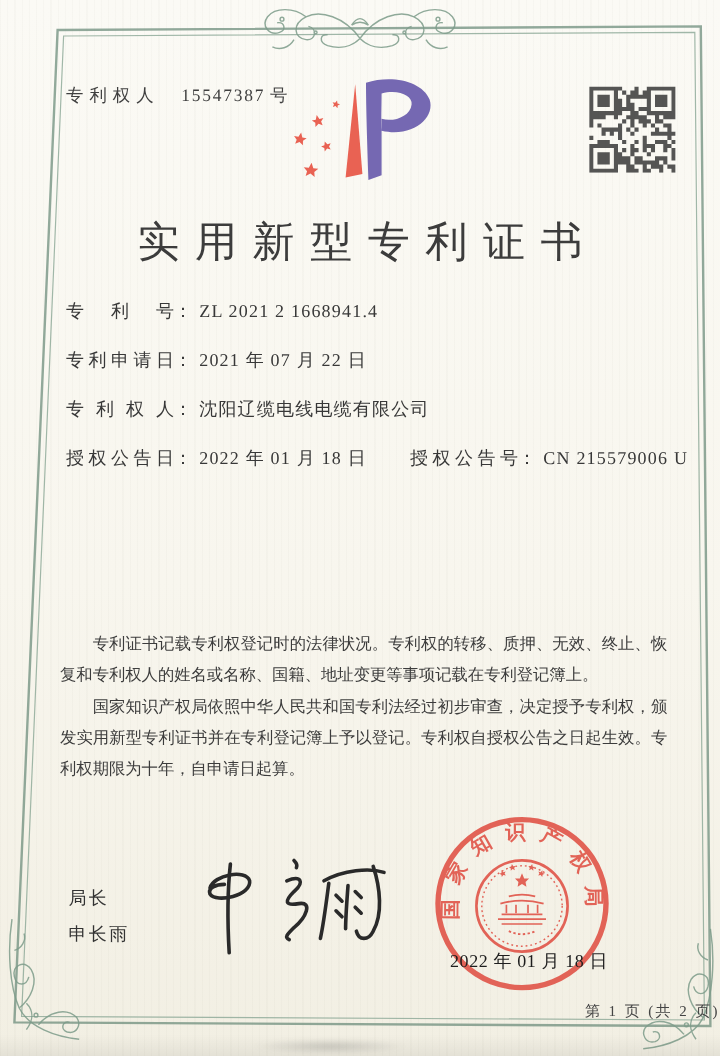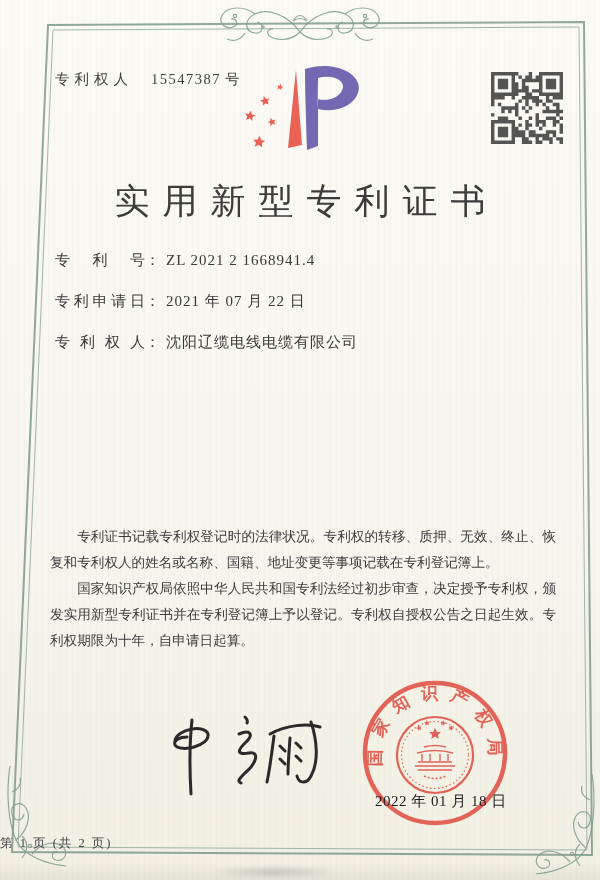--- a/index.html
+++ b/index.html
@@ -33,21 +33,21 @@
   #paras{left:50px; top:524px; width:506px; font-size:13.6px; line-height:26px;
          text-align:justify; color:#3c3c3c;}
   #paras p{margin:0; text-indent:2em;}
   
   #signer{left:57px; top:734px; font-size:15px; letter-spacing:2px; color:#333; line-height:30px;}
   #signature{left:160px; top:710px;}
   
   #seal{left:360px; top:678px; opacity:.88;}
   #seal-date{left:375px; top:792px; font-size:15px; color:#1e1e1e; letter-spacing:.5px; z-index:6;}
   
-  #footer{left:0; top:835px; width:100%; text-align:left; font-size:12.5px;
+  #footer{left:0; top:835px; width:100%; text-align:right; font-size:12.5px;
           letter-spacing:2px; color:#444;}
   #frame,#orn-top,#orn-bl,#orn-br{pointer-events:none;}
   #ghost{left:210px; top:866px; width:130px; height:12px; border-radius:50%;
          background:radial-gradient(ellipse at center, rgba(60,60,60,0.22), rgba(60,60,60,0) 70%);
          filter:blur(2px);}
   #paper-edge{left:0; top:862px; width:600px; height:18px;
          background:linear-gradient(180deg, rgba(0,0,0,0) 0%, rgba(0,0,0,0.06) 100%);}
 </style>
 </head>
 <body>
@@ -126,27 +126,34 @@
   <div id="fields" class="abs">
     <div class="frow">
       <span class="flabel">专利号</span><span class="fcolon">：</span><span class="fvalue">ZL 2021 2 1668941.4</span>
     </div>
     <div class="frow">
       <span class="flabel">专利申请日</span><span class="fcolon">：</span><span class="fvalue">2021 年 07 月 22 日</span>
     </div>
     <div class="frow">
       <span class="flabel">专利权人</span><span class="fcolon">：</span><span class="fvalue">沈阳辽缆电线电缆有限公司</span>
     </div>
+    <div class="frow">
+      <span class="flabel">授权公告日</span><span class="fcolon">：</span><span class="fvalue">2022 年 01 月 18 日</span><span class="fgroup2"></span><span class="flabel">授权公告号</span><span class="fcolon">：</span><span class="fvalue">CN 215579006 U</span>
+    </div>
   </div>
 
   <div id="paras" class="abs">
     <p>专利证书记载专利权登记时的法律状况。专利权的转移、质押、无效、终止、恢复和专利权人的姓名或名称、国籍、地址变更等事项记载在专利登记簿上。</p>
     <p>国家知识产权局依照中华人民共和国专利法经过初步审查，决定授予专利权，颁发实用新型专利证书并在专利登记簿上予以登记。专利权自授权公告之日起生效。专利权期限为十年，自申请日起算。</p>
   </div>
 
+  <div id="signer" class="abs">
+    <div>局长</div>
+    <div>申长雨</div>
+  </div>
 
   <svg id="signature" class="abs" width="175" height="95" viewBox="0 0 175 95">
     <g fill="none" stroke="#2a2a2a" stroke-width="3" stroke-linecap="round" stroke-linejoin="round">
       <path d="M32,10 C30,28 29,50 31,84"></path>
       <path d="M15,30 C18,19 45,14 48,24 C50,36 20,43 15,35 C13,30 20,27 27,27"></path>
       <path d="M85,7 C87,9 88,11 87,13"></path>
       <path d="M79,24 C91,19 94,25 85,33 C77,41 77,45 89,43 C101,41 95,55 85,63 C79,69 77,71 81,73"></path>
       <path d="M110,24 C126,15 148,13 160,17"></path>
       <path d="M114,26 C112,41 110,58 107,72"></path>
       <path d="M151,12 C157,30 159,52 151,66 C147,74 139,74 137,66"></path>

